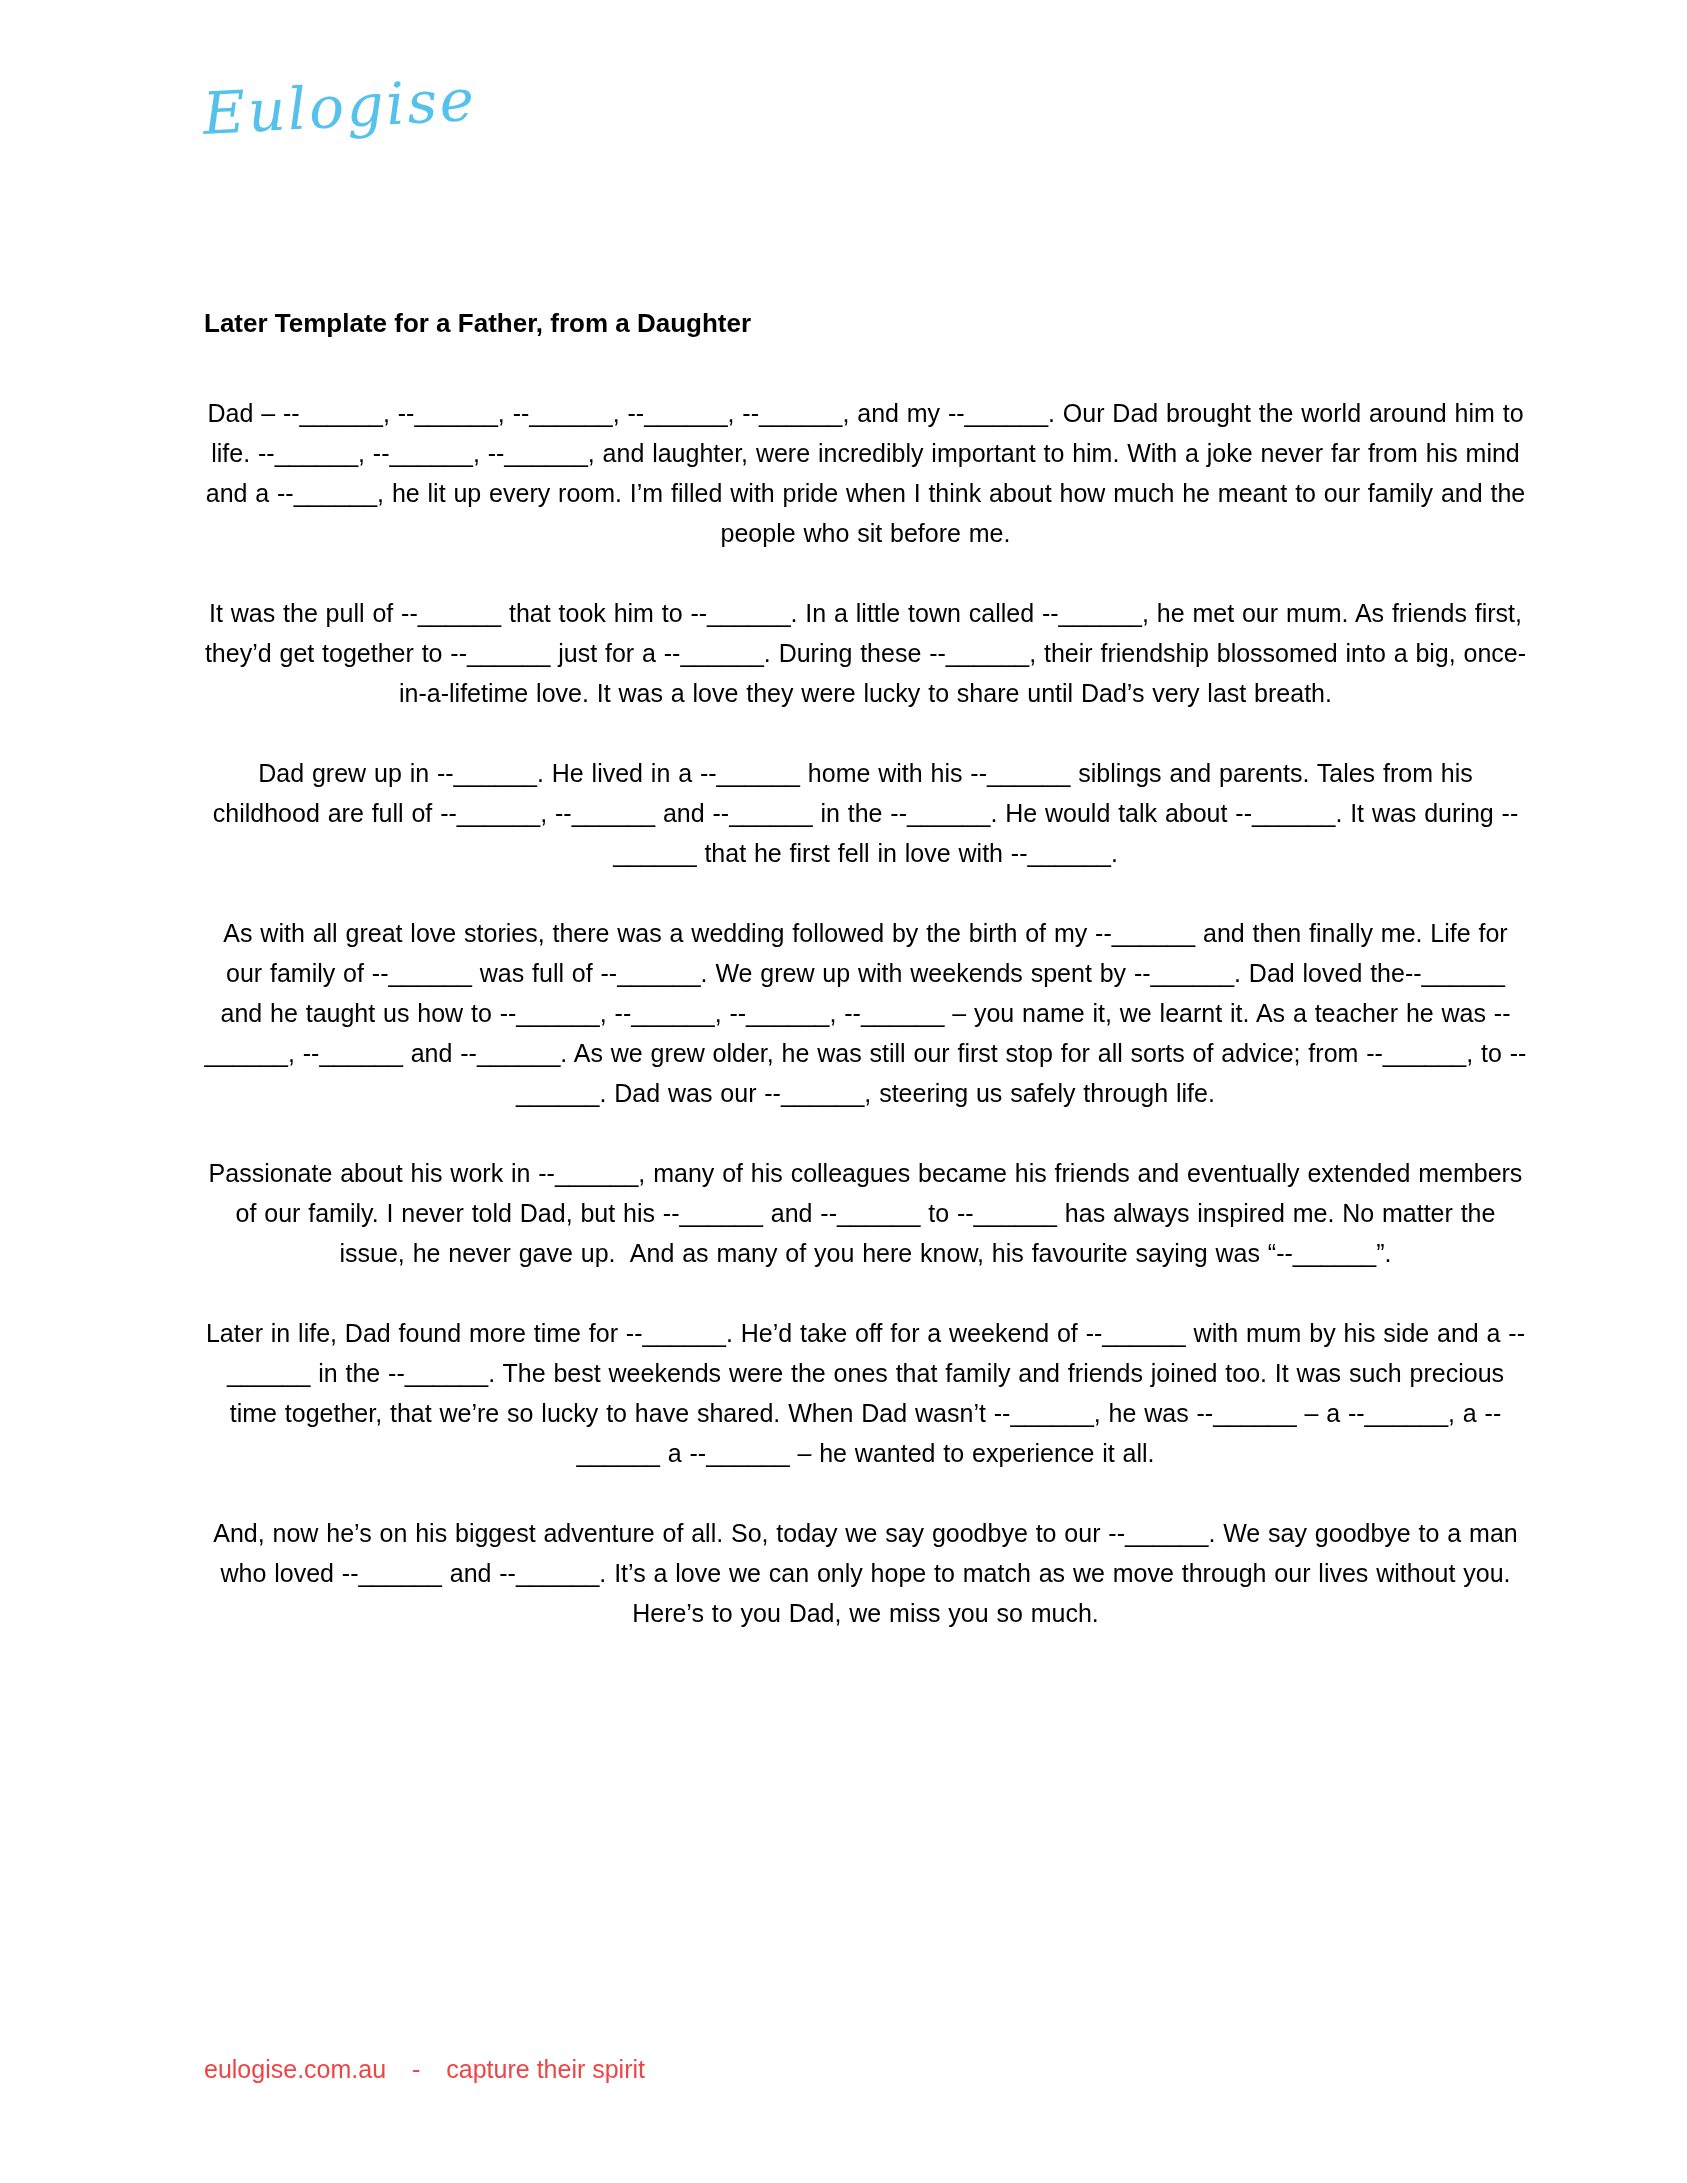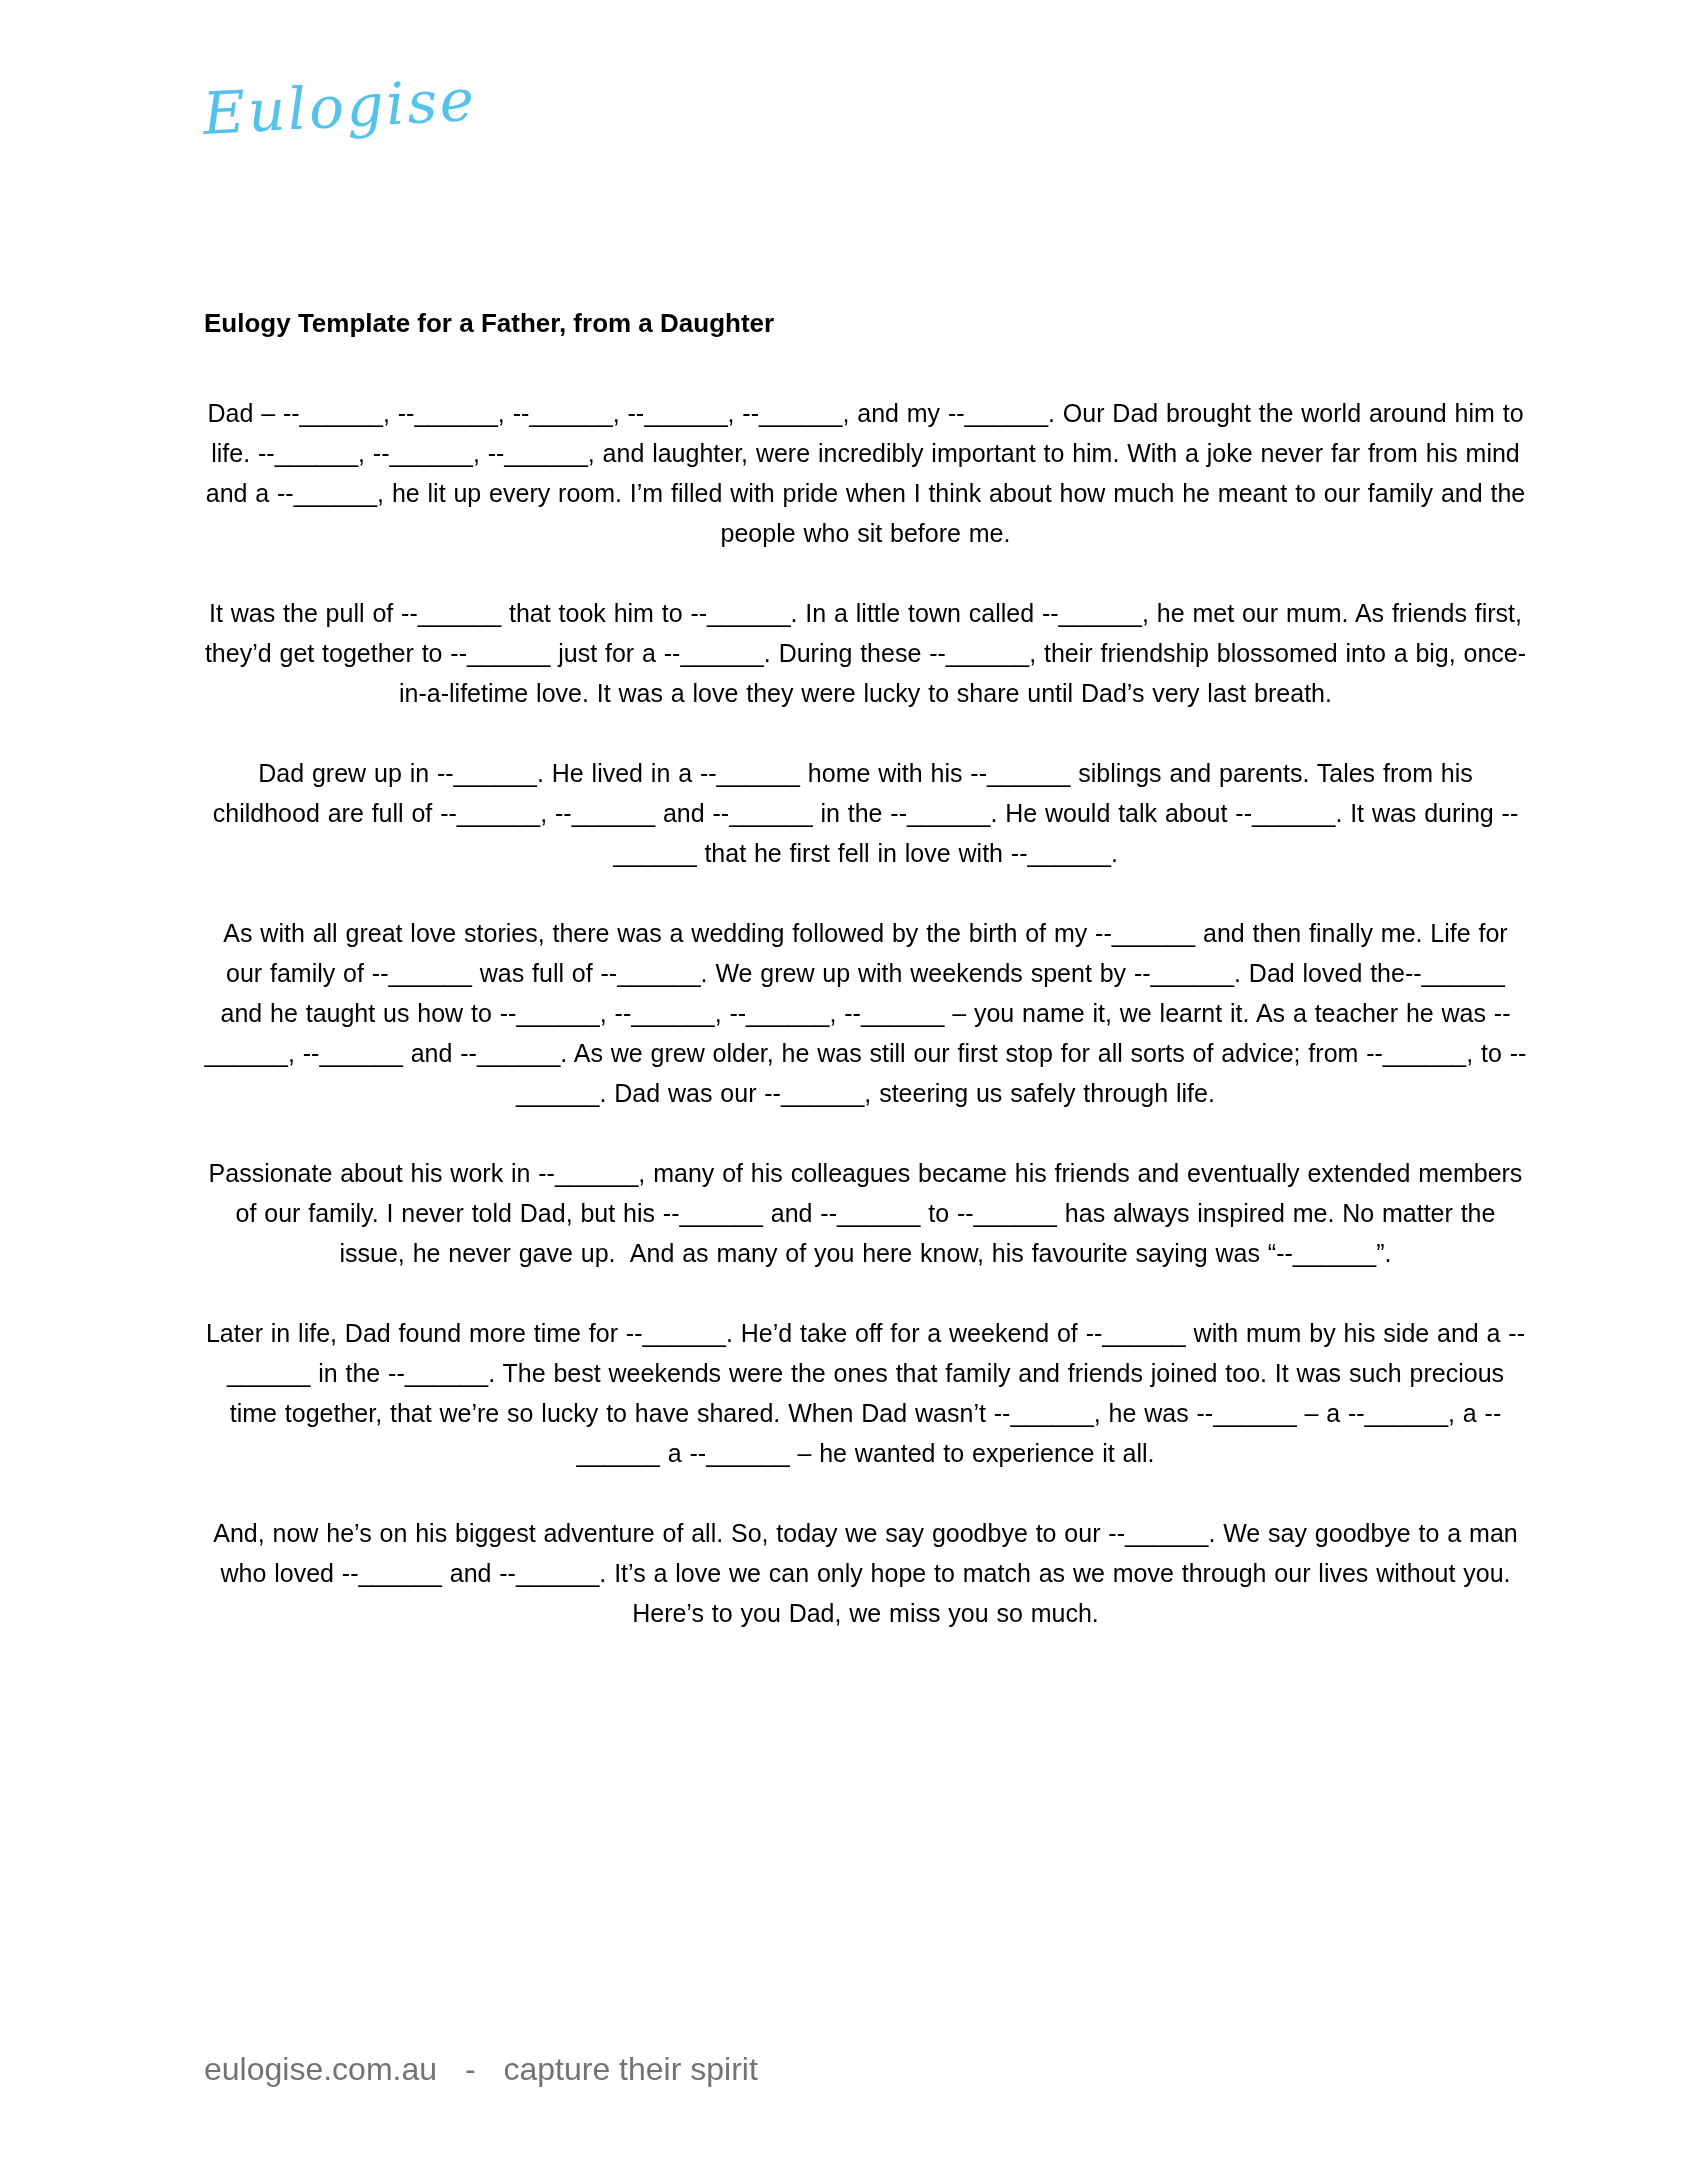--- a/index.html
+++ b/index.html
@@ -50,38 +50,38 @@
     margin-bottom: 40px;
     color: #000000;
     white-space: pre-wrap;
     word-spacing: 0.9px;
     text-align: center;
   }
   .footer {
     position: absolute;
     left: 204px;
     top: 2054px;
-    font-size: 32px;
+    font-size: 25px;
     line-height: 30px;
-    color: #737373;
+    color: #ef4444;
   }
   .footer .sep {
     display: inline-block;
     margin: 0 19px;
   }
 </style>
 </head>
 <body>
 
 <div class="page">
 
   <div class="logo">Eulogise</div>
 
   <div class="content">
-    <h1 class="doc-title">Eulogy Template for a Father, from a Daughter</h1>
+    <h1 class="doc-title">Later Template for a Father, from a Daughter</h1>
 
     <p class="para">Dad – --______, --______, --______, --______, --______, and my --______. Our Dad brought the world around him to life. --______, --______, --______, and laughter, were incredibly important to him. With a joke never far from his mind and a --______, he lit up every room. I’m filled with pride when I think about how much he meant to our family and the people who sit before me.</p>
 
     <p class="para">It was the pull of --______ that took him to --______. In a little town called --______, he met our mum. As friends first, they’d get together to --______ just for a --______. During these --______, their friendship blossomed into a big, once-in-a-lifetime love. It was a love they were lucky to share until Dad’s very last breath.</p>
 
     <p class="para">Dad grew up in --______. He lived in a --______ home with his --______ siblings and parents. Tales from his childhood are full of --______, --______ and --______ in the --______. He would talk about --______. It was during --______ that he first fell in love with --______.</p>
 
     <p class="para">As with all great love stories, there was a wedding followed by the birth of my --______ and then finally me. Life for our family of --______ was full of --______. We grew up with weekends spent by --______. Dad loved the--______ and he taught us how to --______, --______, --______, --______ – you name it, we learnt it. As a teacher he was --______, --______ and --______. As we grew older, he was still our first stop for all sorts of advice; from --______, to --______. Dad was our --______, steering us safely through life.</p>
 
     <p class="para">Passionate about his work in --______, many of his colleagues became his friends and eventually extended members of our family. I never told Dad, but his --______ and --______ to --______ has always inspired me. No matter the issue, he never gave up.  And as many of you here know, his favourite saying was “--______”.</p>

